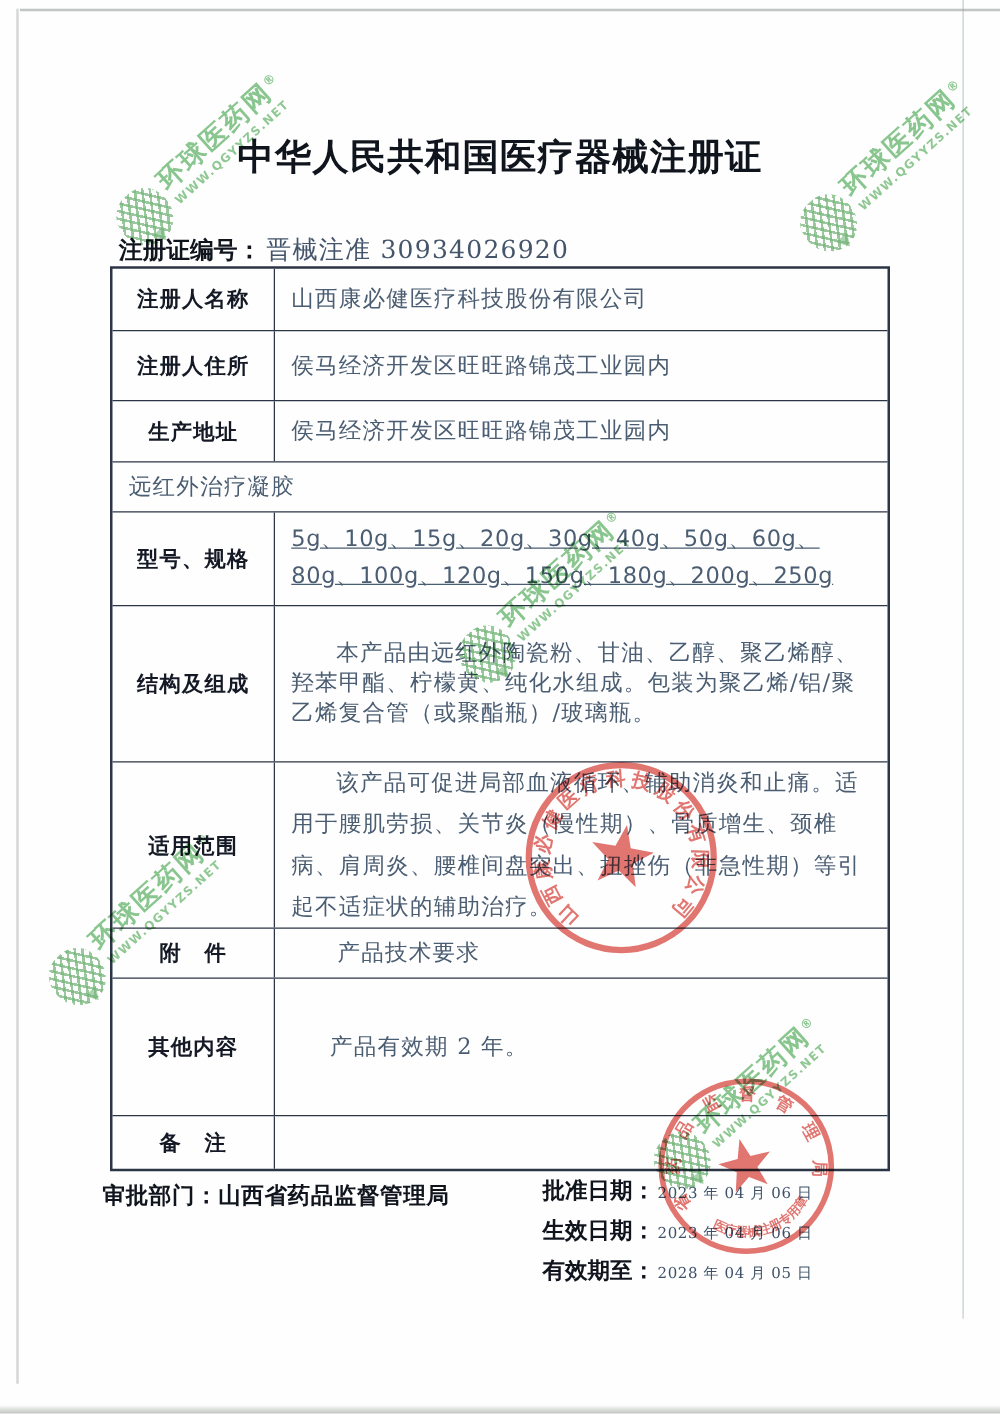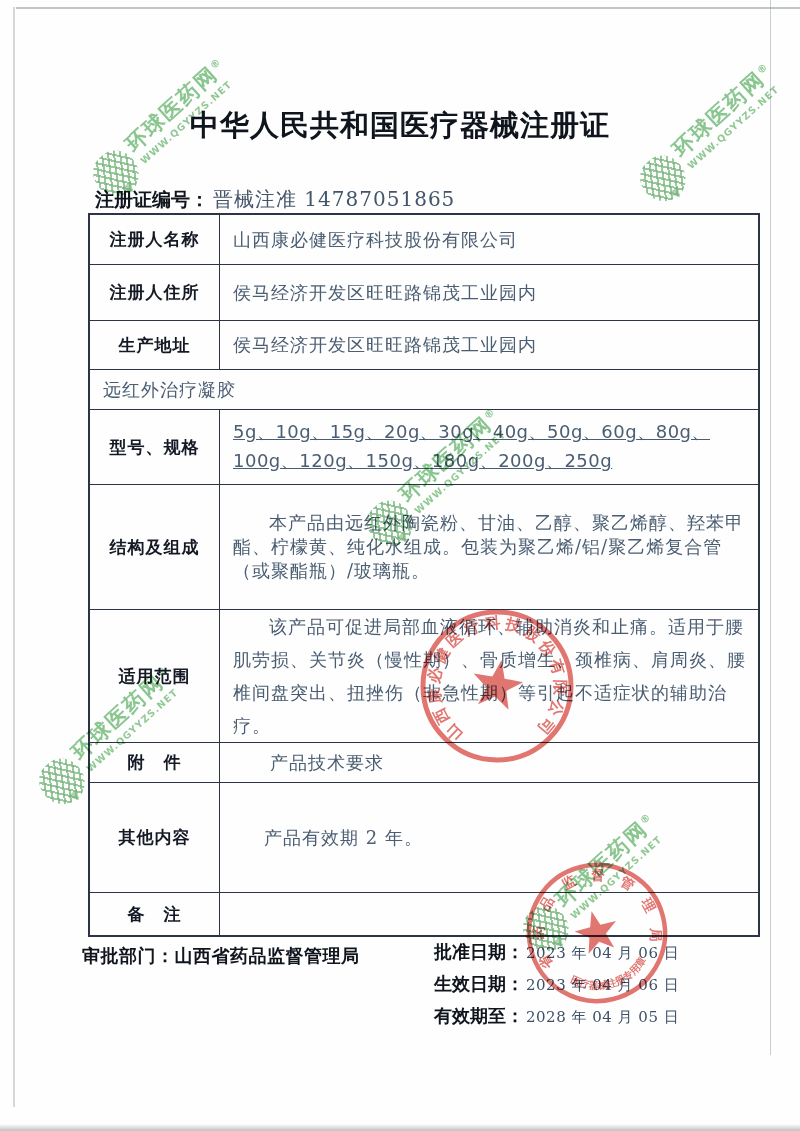--- a/index.html
+++ b/index.html
@@ -12,21 +12,21 @@
   .scan-bottom{position:absolute;left:0;right:0;bottom:0;height:7px;
         background:linear-gradient(to top,rgba(140,145,140,.55),rgba(140,145,140,0));}
 
   .title{position:absolute;top:106px;left:0;width:100%;text-align:center;
          font-size:29px;font-weight:bold;letter-spacing:1px;color:#10141d;z-index:2;}
   .regline{position:absolute;top:186px;left:95px;z-index:2;white-space:nowrap;}
   .regline .lbl{font-size:19px;font-weight:bold;color:#10141d;}
   .regline .val{font-size:20px;font-family:"DejaVu Serif","Liberation Serif",serif;
                 color:#44556b;letter-spacing:1px;margin-left:4px;}
 
-  .cert-table{position:absolute;left:88px;top:213px;width:672px;z-index:2;
+  .cert-table{position:absolute;left:88px;top:213px;width:624px;z-index:2;
               border:2px solid #2c3545;box-sizing:border-box;background:transparent;}
   .trow{display:flex;box-sizing:border-box;}
   .trow + .trow{border-top:1.5px solid #2c3545;}
   .tlabel{width:130px;flex:0 0 130px;box-sizing:border-box;border-right:1.5px solid #2c3545;
           display:flex;align-items:center;justify-content:center;
           font-size:17px;font-weight:bold;color:#141925;letter-spacing:1px;text-align:center;}
   .tvalue{flex:1;display:flex;align-items:center;box-sizing:border-box;padding:4px 10px 4px 13px;
           font-family:"DejaVu Serif","Liberation Serif",serif;font-size:18px;color:#4b5d72;
           letter-spacing:1px;line-height:1.55;}
   .tvalue .vtext{width:100%;}
@@ -35,21 +35,21 @@
   .wide .tvalue .vtext{line-height:33px;}
   .pad38 .tvalue{padding-left:50px;}
   .pad30 .tvalue{padding-left:44px;}
 
   .footer{position:absolute;left:0;top:940px;width:800px;z-index:2;}
   .approve{position:absolute;left:82px;top:4px;white-space:nowrap;}
   .approve .lbl,.approve .val{font-size:18px;font-weight:bold;color:#10141d;letter-spacing:.5px;}
   .dates{position:absolute;left:434px;top:0;}
   .dateline{height:32px;white-space:nowrap;}
   .dateline .lbl{font-size:18px;font-weight:bold;color:#10141d;}
-  .dateline .val{font-size:15px;font-family:"DejaVu Serif","Liberation Serif",serif;
+  .dateline .val{font-size:12px;font-family:"DejaVu Serif","Liberation Serif",serif;
                  color:#3d5068;letter-spacing:.5px;margin-left:2px;}
 
   
   .wm{position:absolute;display:flex;align-items:flex-start;z-index:3;opacity:.8;
       transform:rotate(-42deg);transform-origin:23px 23px;mix-blend-mode:multiply;pointer-events:none;}
   .wm .globe{width:44px;height:46px;flex:0 0 44px;border-radius:48% 48% 52% 52%;position:relative;
       background:
         repeating-linear-gradient(55deg,rgba(85,165,92,.75) 0 2px,rgba(85,165,92,0) 2px 6px),
         repeating-linear-gradient(-55deg,rgba(85,165,92,.75) 0 2px,rgba(85,165,92,0) 2px 6px);
       }
@@ -104,21 +104,21 @@
     <div class="globe"></div>
     <div class="wtxt">
         <div class="wname"><span>环球医药网</span><span class="wreg">®</span></div>
     <div class="wurl">WWW.QGYYZS.NET</div>
       </div>
   </div>
 
   <div class="title">中华人民共和国医疗器械注册证</div>
 
   <div class="regline">
-    <span class="lbl">注册证编号：</span><span class="val">晋械注准 14787051865</span>
+    <span class="lbl">注册证编号：</span><span class="val">晋械注准 30934026920</span>
   </div>
 
   <div class="cert-table">
     <div class="trow" style="height:49px">
       <div class="tlabel">注册人名称</div>
       <div class="tvalue">
           <span class="vtext">山西康必健医疗科技股份有限公司</span>
         </div>
     </div>
     <div class="trow" style="height:56px">

